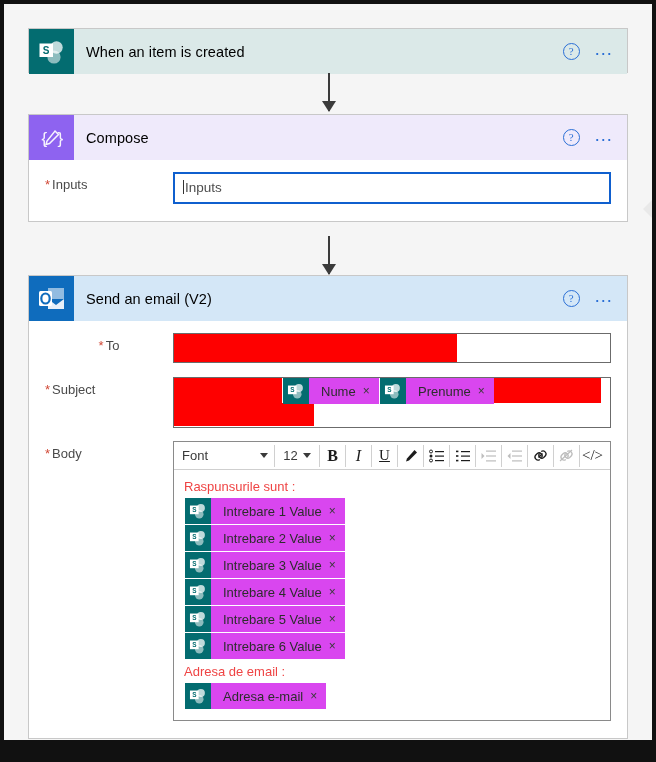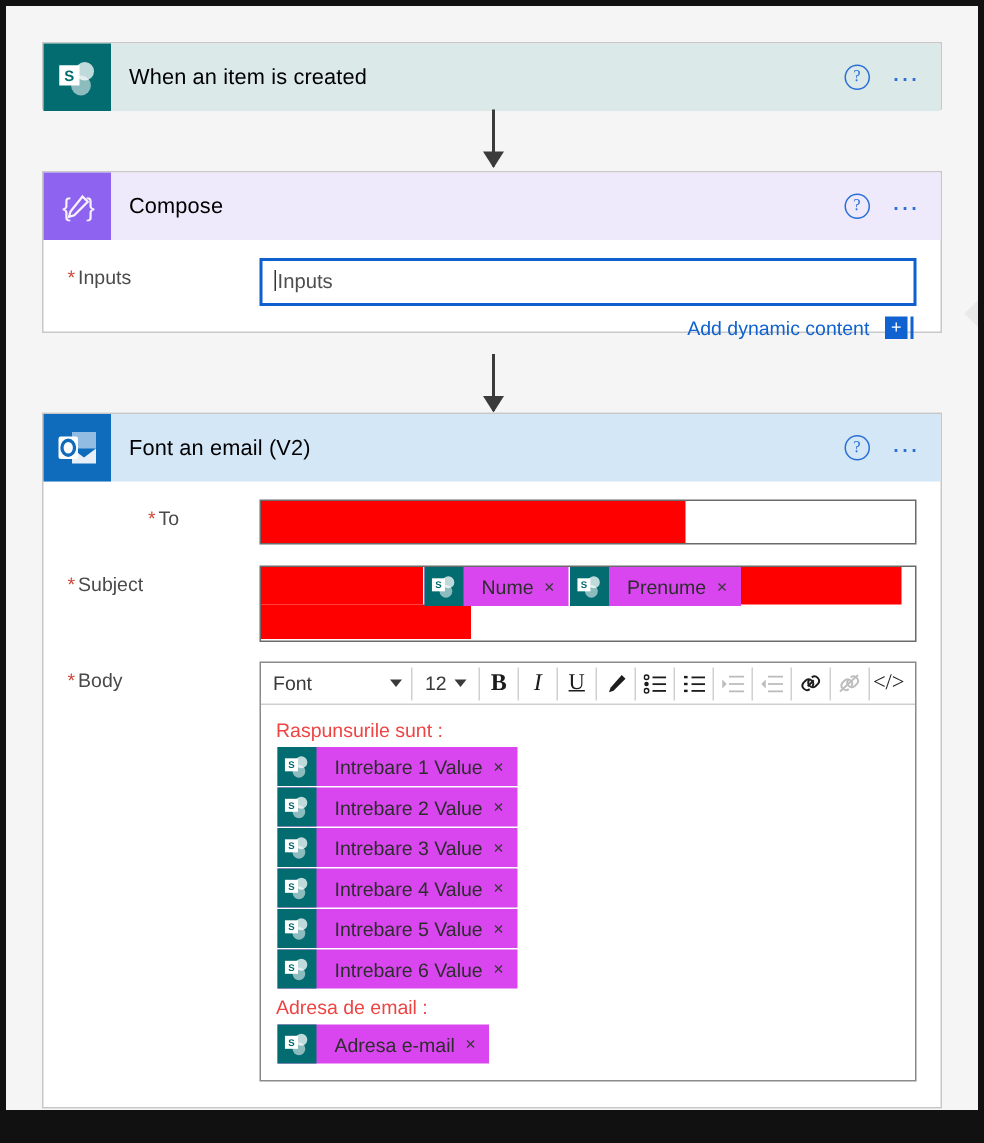--- a/index.html
+++ b/index.html
@@ -340,44 +340,40 @@
     <div class="frow" style="padding-top:12px;">
       <div class="flabel">
         <span class="req">*</span><span>Inputs</span>
       </div>
       <div style="flex:1;">
         <div class="finput focused" style="height:32px;">
           <div class="placeholder">
             <span class="caret"></span><span>Inputs</span>
           </div>
         </div>
-        <div class="adc">
-          <span class="adc-link">Add dynamic content</span>
-          <span class="adc-plus">+</span><span class="adc-bar"></span>
-        </div>
       </div>
     </div>
   </div>
 
   <div class="edge-chevron"></div>
 
   <div class="arrow" style="left:324px; top:232px; height:38px;"></div>
 
   <div class="card" style="left:24px; top:271px; width:600px; height:464px;">
     <div class="card-header" style="background:#d4e7f7;">
       <div class="card-icon">
         <span class="ol-tile"></span>
         <svg width="30" height="30" viewBox="0 0 30 30" style="position:absolute;left:8px;top:8px;">
           <rect x="11" y="4" width="16" height="11" fill="#ffffff" opacity="0.55"></rect>
           <path d="M11 15 L19 21 L27 15 L27 25 L11 25 Z" fill="#ffffff" opacity="0.9"></path>
           <rect x="2" y="7" width="13" height="15" rx="1.5" fill="#ffffff"></rect>
           <ellipse cx="8.5" cy="14.5" rx="4.2" ry="5" fill="none" stroke="#0f6cbd" stroke-width="2.2"></ellipse>
         </svg>
       </div>
-      <div class="card-title">Font an email (V2)</div>
+      <div class="card-title">Send an email (V2)</div>
       <div class="hdr-actions">
         <div class="help-icon">?</div>
         <div class="dots-icon">…</div>
       </div>
     </div>
 
     <div class="frow" style="padding-top:12px;text-align:center;">
       <div class="flabel">
         <span class="req">*</span><span>To</span>
       </div>

